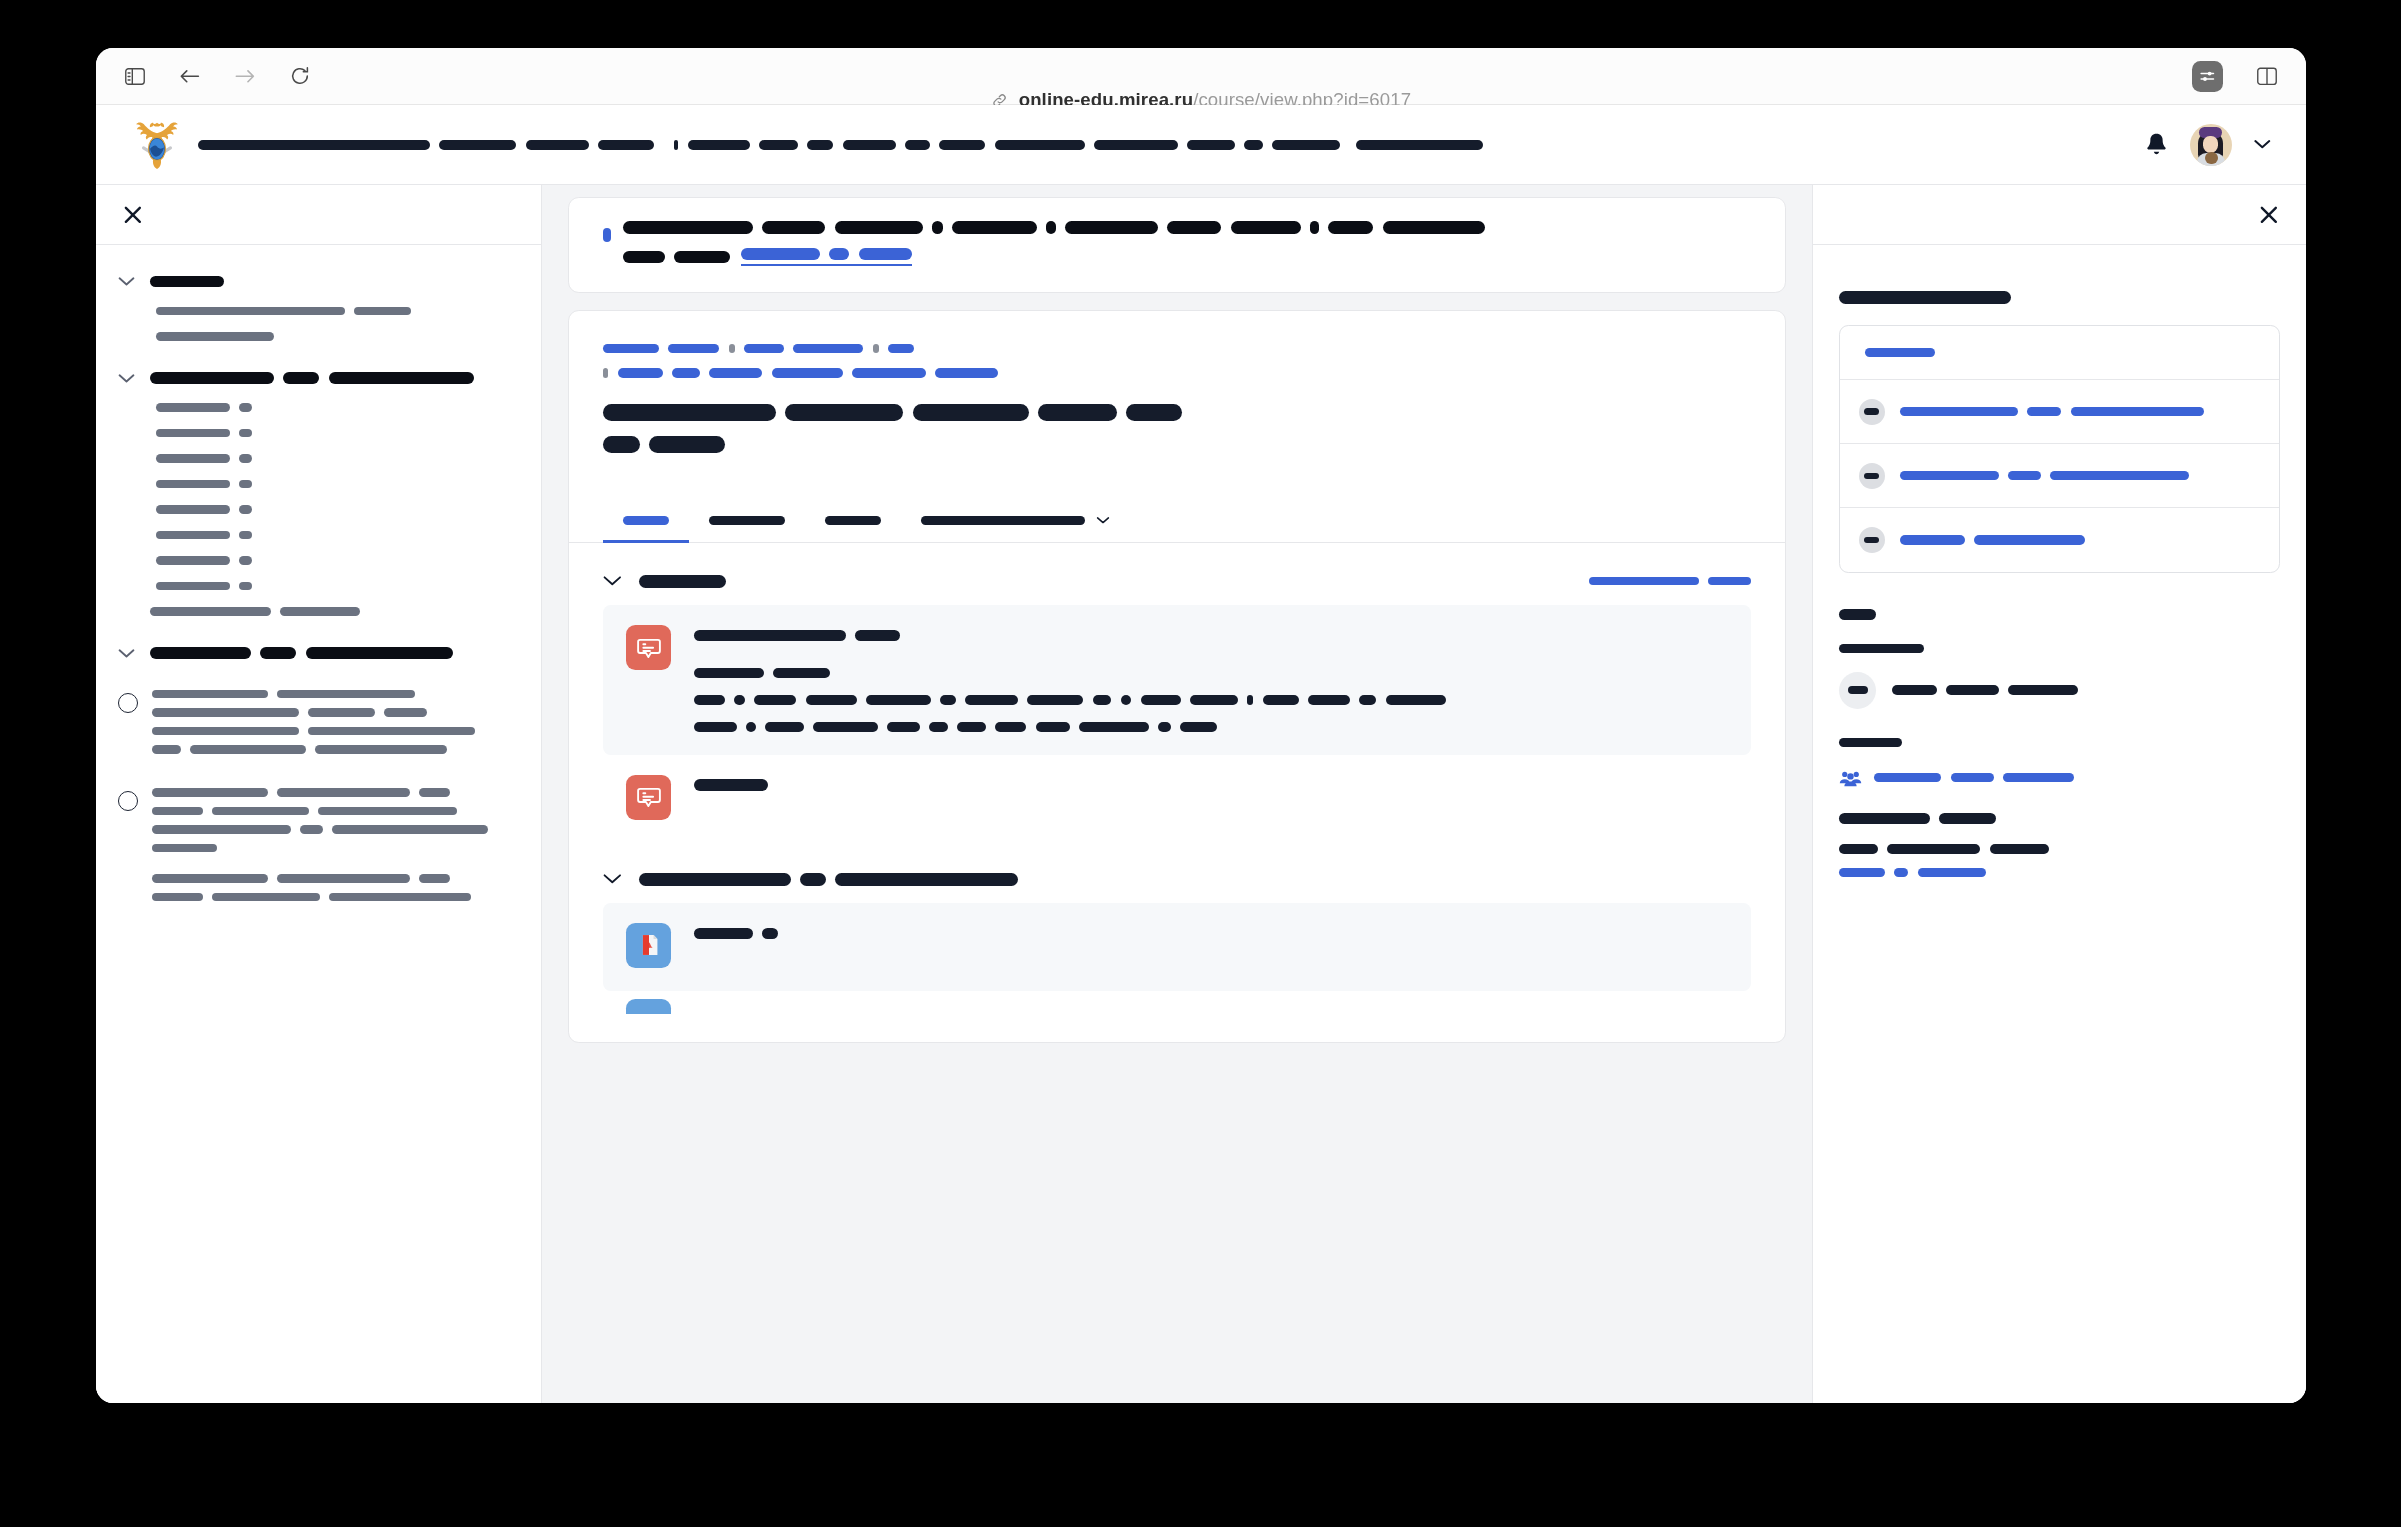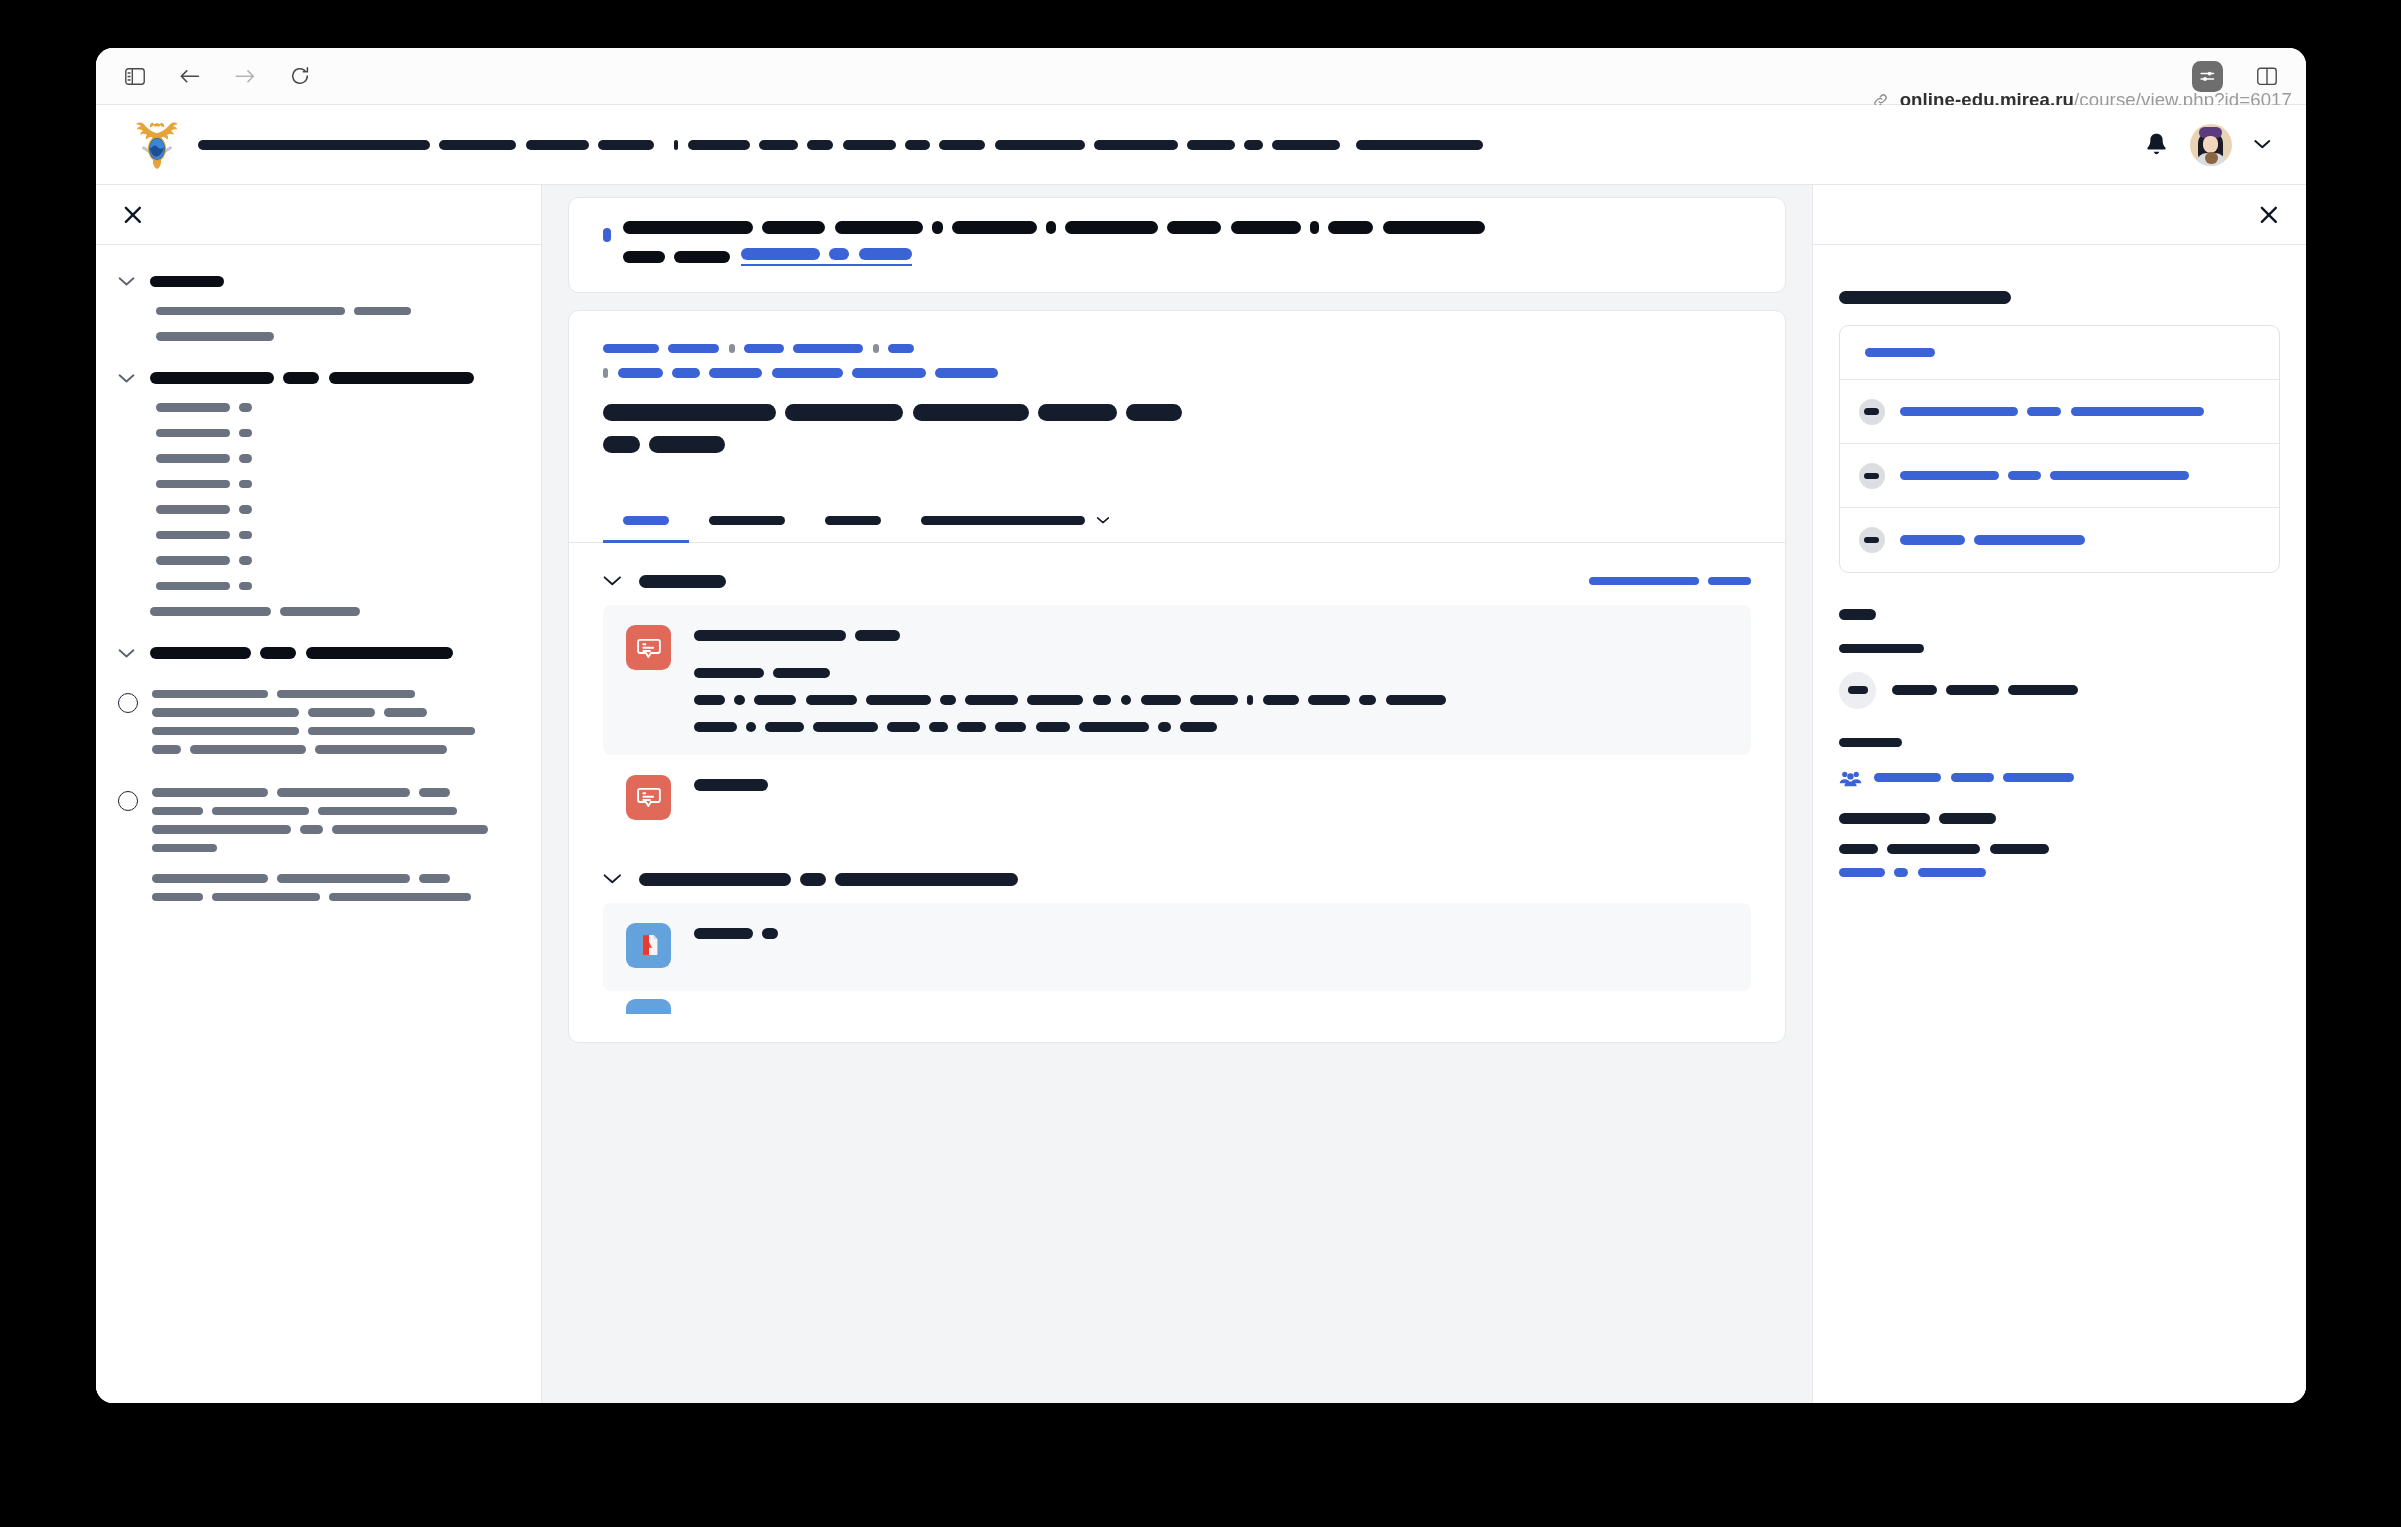--- a/index.html
+++ b/index.html
@@ -37,21 +37,21 @@
     width: 26px; height: 26px;
     display: flex; align-items: center; justify-content: center;
     color: #4a4a4a;
   }
   .tb-icon svg { display: block; }
   .tb-icon.dim { color: #b4b4b4; }
 
   .url-wrap {
     position: absolute;
     left: 0; right: 0; top: 0; bottom: 0;
-    display: flex; align-items: center; justify-content: flex-end;
+    display: flex; align-items: center; justify-content: center;
     pointer-events: none;
     margin-top: 48px;
   }
   .url-pill {
     display: flex; align-items: center; gap: 10.8px;
     pointer-events: auto;
     padding: 4.6px 14px;
     border-radius: 6.2px;
   }
   .url-link-icon { color: #8b8b8b; display:flex; }

